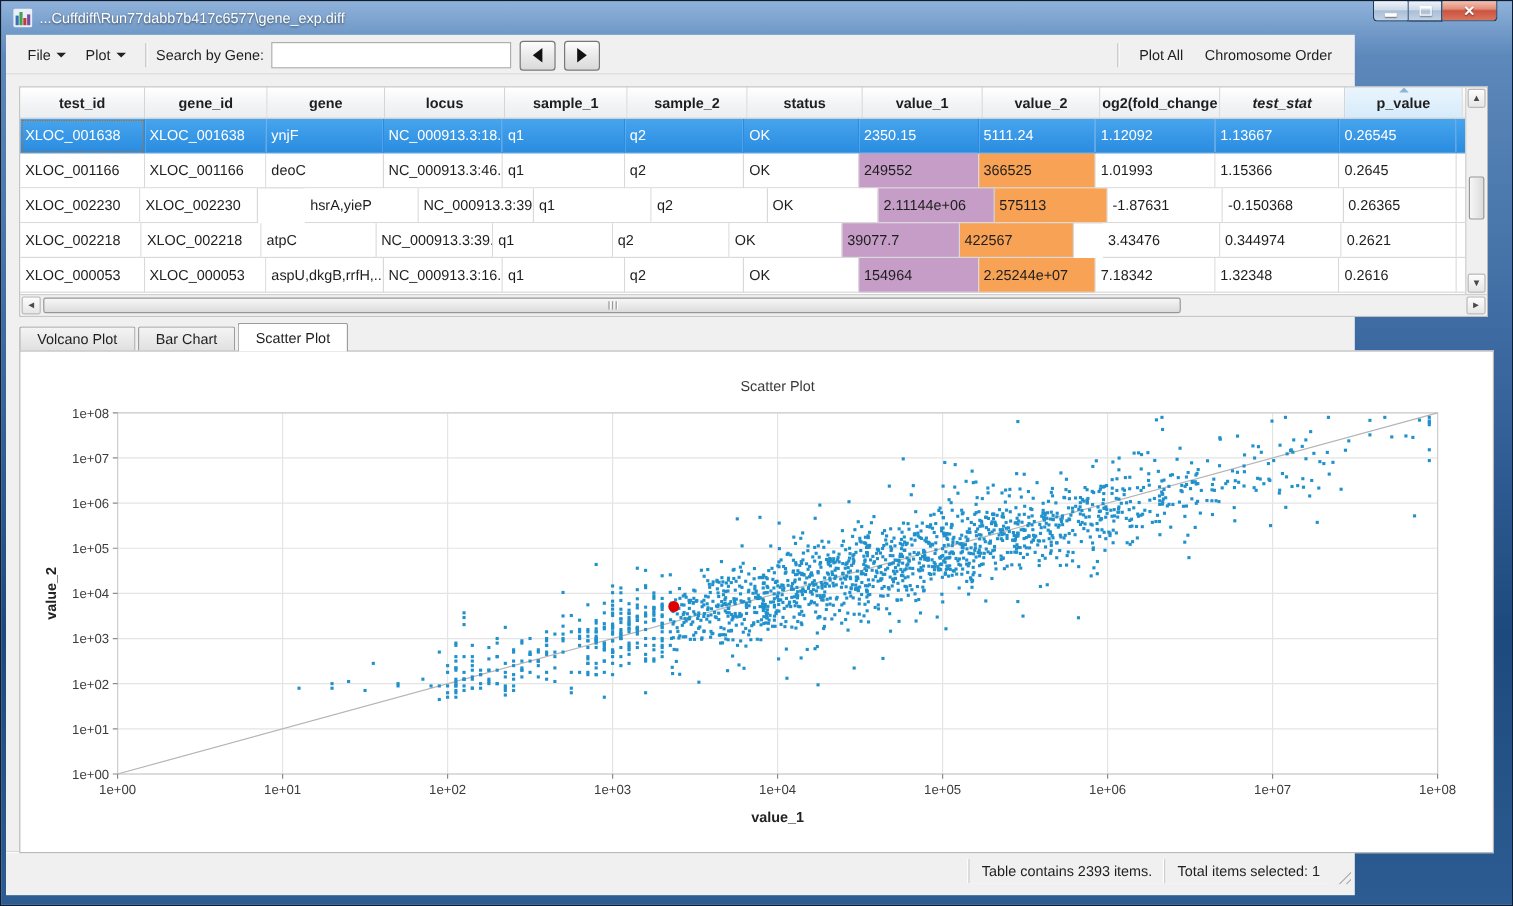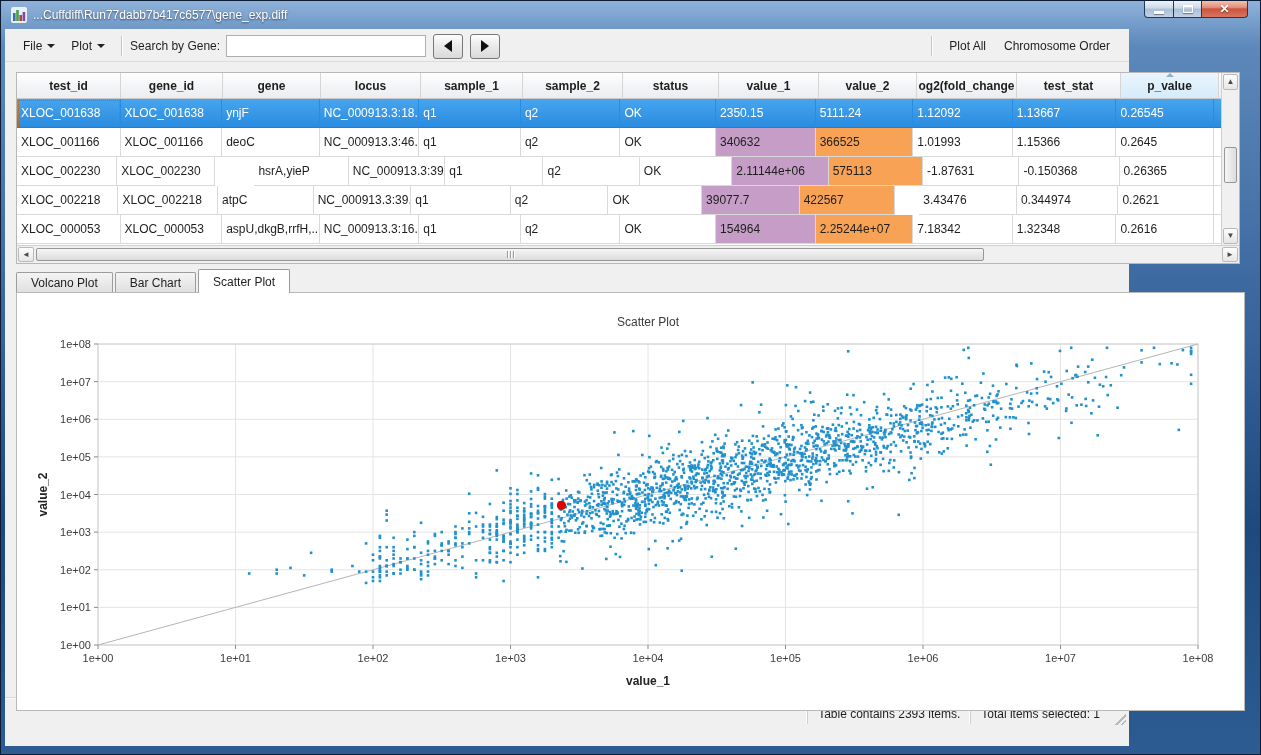--- a/index.html
+++ b/index.html
@@ -76,21 +76,21 @@
   .tab-bar { position:absolute; left:11px; top:240px; height:24px; display:flex; align-items:flex-end; }
   .tab { padding:3px 14px 4px 14px; border:1px solid #9c9c9c; border-bottom:none; border-radius:2px 2px 0 0;
     background:linear-gradient(#f4f4f4,#dfdfdf); margin-right:2px; height:21px; position:relative; z-index:1; }
   .tab.active { background:#fff; height:24px; z-index:3; padding-top:5px; }
 
   .panel { position:absolute; left:11px; top:263px; width:1229px; height:419px; background:#fff; border:1px solid #b9b9b9; z-index:2; }
   .chart-title { position:absolute; left:81px; width:1100px; top:22px; text-align:center; color:#3a3a3a; }
   .scatter-svg { position:absolute; left:0; top:0; }
 
   
-  .statusbar { position:absolute; left:0; right:0; bottom:16px; height:33px; border-top:1px solid #d9d9d9; box-shadow:inset 0 1px 0 #fbfbfb;
+  .statusbar { position:absolute; left:0; right:0; bottom:4px; height:33px; border-top:1px solid #d9d9d9; box-shadow:inset 0 1px 0 #fbfbfb;
     display:flex; align-items:center; justify-content:flex-end; }
   .status-seg { padding:0 10px; height:20px; display:flex; align-items:center; border-left:1px solid #cfcfcf; box-shadow:-1px 0 0 #fff; }
   .grip { width:14px; height:14px; margin:8px 3px 0 2px;
     background:repeating-linear-gradient(135deg,#b9b9b9 0 1.5px,transparent 1.5px 4px);
     clip-path:polygon(100% 0,100% 100%,0 100%); }
 </style>
 </head>
 <body>
 
 <div class="window">
@@ -168,21 +168,21 @@
             </div>
             <div class="th" style="width: 100px;">
               <span>value_1</span>
             </div>
             <div class="th" style="width: 98px;">
               <span>value_2</span>
             </div>
             <div class="th" style="width: 100px;">
               <span>og2(fold_change</span>
             </div>
-            <div class="th" style="width: 104px;">
+            <div class="th" style="width: 104px; font-style: italic;">
               <span>test_stat</span>
             </div>
             <div class="th sorted" style="width: 98px;">
               <span class="sort-arrow"></span>
               <span>p_value</span>
             </div>
             <div class="th" style="width: 4px;">
               <span></span>
             </div>
           </div>
@@ -203,21 +203,21 @@
               <div class="td" style="width: 4px;"></div>
             </div>
             <div class="tr">
               <div class="td" style="width: 104px;">XLOC_001166</div>
               <div class="td" style="width: 102px;">XLOC_001166</div>
               <div class="td" style="width: 98px;">deoC</div>
               <div class="td" style="width: 100px;">NC_000913.3:46...</div>
               <div class="td" style="width: 102px;">q1</div>
               <div class="td" style="width: 100px;">q2</div>
               <div class="td" style="width: 96px;">OK</div>
-              <div class="td val1" style="width: 100px;">340632</div>
+              <div class="td val1" style="width: 100px;">249552</div>
               <div class="td val2" style="width: 98px;">366525</div>
               <div class="td" style="width: 100px;">1.01993</div>
               <div class="td" style="width: 104px;">1.15366</div>
               <div class="td" style="width: 98px;">0.2645</div>
               <div class="td" style="width: 4px;"></div>
             </div>
             <div class="tr">
               <div class="td" style="width: 104px;">XLOC_002230</div>
               <div class="td" style="width: 102px;">XLOC_002230</div>
               <div class="td" style="width: 98px; margin-left: 39px;">hsrA,yieP</div>

